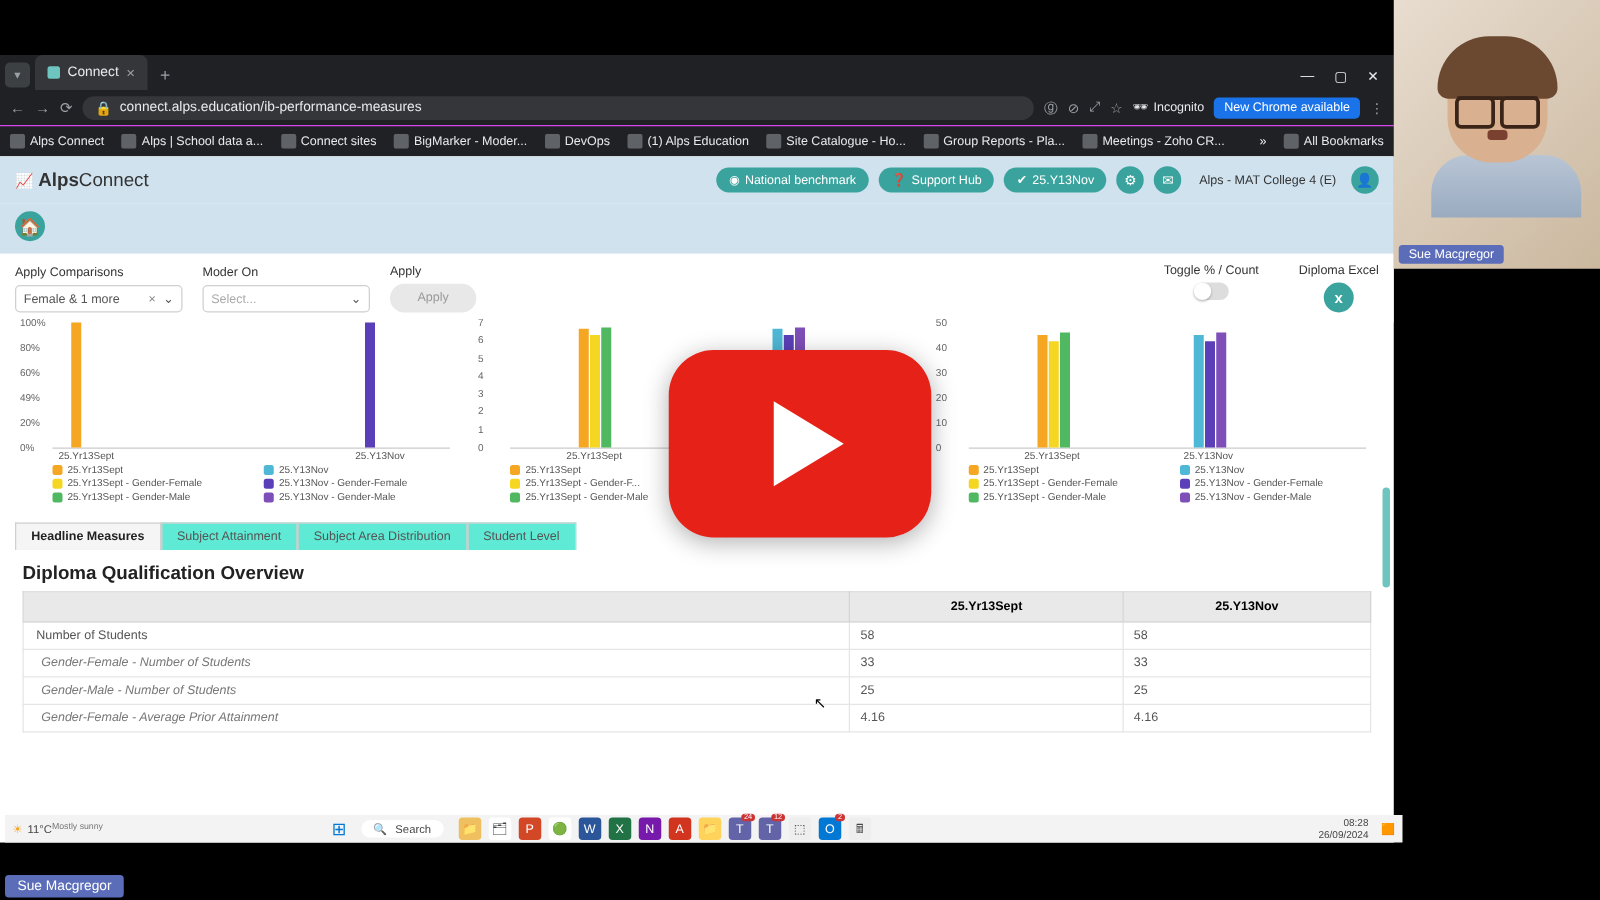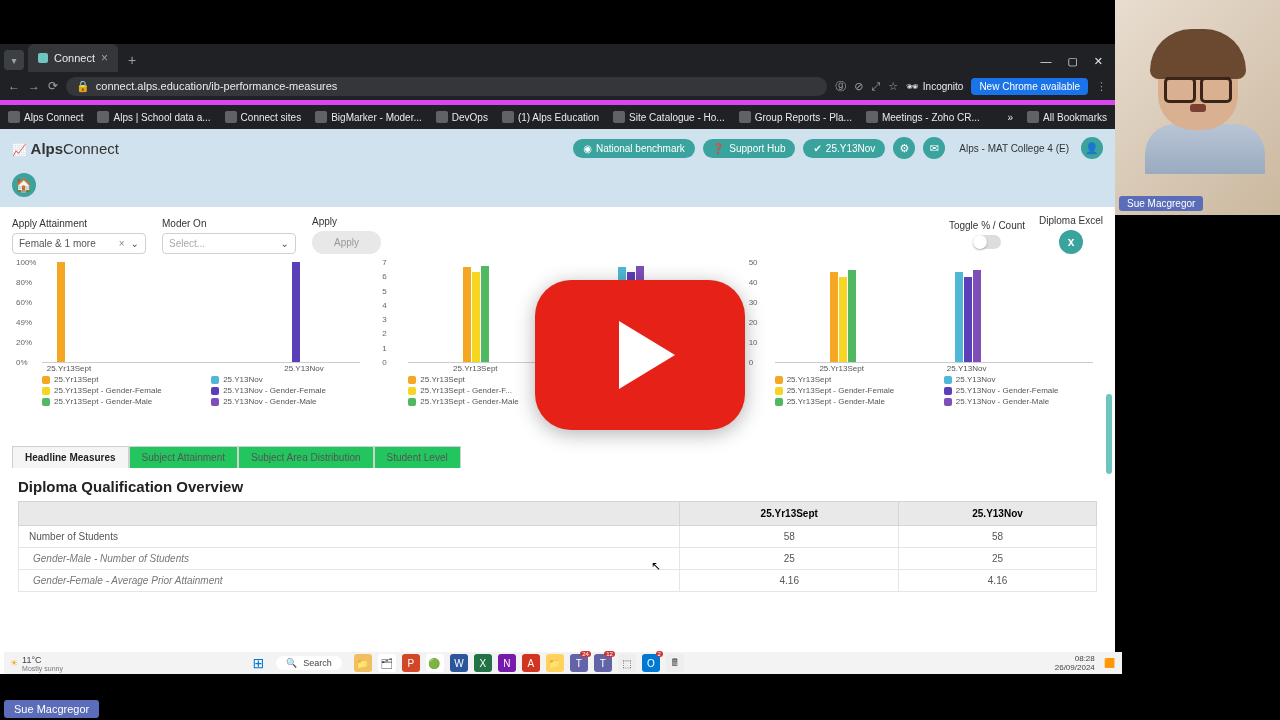--- a/index.html
+++ b/index.html
@@ -10,21 +10,21 @@
 .tab-close{color:#9aa0a6;font-size:12px;cursor:pointer}
 .new-tab{color:#9aa0a6;font-size:14px;padding:4px 8px;cursor:pointer}
 .win-controls{margin-left:auto;display:flex;gap:16px;color:#e8eaed;font-size:11px;padding-right:12px;padding-bottom:4px}
 .addr-bar{height:28px;background:#202124;display:flex;align-items:center;padding:0 8px;gap:8px}
 .nav-btn{color:#9aa0a6;font-size:12px}
 .url-field{flex:1;background:#35363a;border-radius:14px;padding:3px 10px;font-size:11px;color:#e8eaed;display:flex;align-items:center;gap:6px}
 .addr-right{display:flex;align-items:center;gap:8px;font-size:11px}
 .addr-ico{color:#9aa0a6}
 .incognito{color:#e8eaed;font-size:10px;display:flex;align-items:center;gap:4px}
 .chrome-btn{background:#1a73e8;color:#fff;border-radius:4px;padding:3px 8px;font-size:10px}
-.bookmarks-bar{height:24px;background:#202124;border-top:5px solid #d946ef;display:flex;align-items:center;padding:0 8px;gap:14px;font-size:10px;color:#e8eaed;overflow:hidden}
+.bookmarks-bar{height:24px;background:#202124;border-top:1px solid #d946ef;display:flex;align-items:center;padding:0 8px;gap:14px;font-size:10px;color:#e8eaed;overflow:hidden}
 .bm{display:flex;align-items:center;gap:4px;white-space:nowrap}
 .bm-ico{width:12px;height:12px;background:#5f6368;border-radius:2px}
 .bm-more{margin-left:auto}
 .page{flex:1;background:#fff;position:relative;overflow:hidden}
 .app-header{height:38px;background:#cfe2ee;display:flex;align-items:center;padding:0 12px;gap:8px}
 .logo{font-weight:bold;font-size:15px;color:#333}
 .logo .connect{font-weight:normal}
 .hdr-spacer{flex:1}
 .pill{border-radius:14px;padding:4px 10px;font-size:10px;color:#fff;display:flex;align-items:center;gap:4px}
 .pill.natl{background:#3aa39d}
@@ -34,44 +34,44 @@
 .org{font-size:10px;color:#333;margin-left:6px}
 .avatar{width:22px;height:22px;border-radius:11px;background:#3aa39d;color:#fff;display:flex;align-items:center;justify-content:center;font-size:11px;margin-left:4px}
 .title-row{background:#cfe2ee;padding:6px 12px 10px;display:flex;align-items:center;gap:10px}
 .home-ico{width:24px;height:24px;border-radius:12px;background:#3aa39d;color:#fff;display:flex;align-items:center;justify-content:center;font-size:14px}
 .page-title{font-weight:bold;font-size:22px;color:#222}
 .filters{padding:8px 12px;display:flex;align-items:flex-end;gap:16px;font-size:10px;color:#333;background:#fff;border-bottom:0}
 .fcol{display:flex;flex-direction:column;gap:4px}
 .sel{border:1px solid #d0d0d0;border-radius:4px;padding:4px 6px;min-width:120px;font-size:10px;color:#555;display:flex;align-items:center;justify-content:space-between;background:#fff}
 .sel-x{color:#888;margin-right:6px}
 .apply-btn{background:#e8e8e8;color:#999;border-radius:16px;padding:6px 22px;font-size:10px}
-.tog-excel{margin-left:auto;display:flex;align-items:center;gap:14px}
+.tog-excel{margin-left:auto;display:flex;align-items:flex-start;gap:32px}
 .switch{width:28px;height:14px;background:#ddd;border-radius:8px;position:relative}
 .switch::after{content:"";position:absolute;width:14px;height:14px;background:#fff;border-radius:7px;left:0;top:0;box-shadow:0 1px 2px rgba(0,0,0,.3)}
 .excel-btn{width:24px;height:24px;border-radius:12px;background:#3aa39d;color:#fff;display:flex;align-items:center;justify-content:center;font-size:12px;font-weight:bold}
 .charts{display:flex;padding:0 12px;gap:8px;height:160px}
 .chart{flex:1;position:relative}
 .chart-plot{height:100px;position:relative;border-bottom:1px solid #ccc;margin-left:30px;margin-right:10px}
 .ytick{position:absolute;left:-26px;font-size:8px;color:#666;transform:translateY(-50%)}
 .bars{position:absolute;bottom:0;display:flex;gap:1px;align-items:flex-end}
 .bar{width:8px}
 .xlbl{font-size:8px;color:#555;position:absolute;top:100%;margin-top:2px;transform:translateX(-50%)}
 .legend{margin:12px 0 0 30px;display:grid;grid-template-columns:1fr 1fr;gap:2px 10px;font-size:8px;color:#555}
 .leg{display:flex;align-items:center;gap:4px;white-space:nowrap}
 .sw{width:8px;height:8px;border-radius:2px}
-.tabs-row{display:flex;padding:0 12px;margin-top:24px;font-size:10px}
-.dtab{padding:5px 12px;background:#22c55e;color:#555;border:1px solid #d0d0d0;border-bottom:none;cursor:pointer}
+.tabs-row{display:flex;padding:0 12px;margin-top:0;font-size:10px}
+.dtab{padding:5px 12px;background:#5eead4;color:#555;border:1px solid #d0d0d0;border-bottom:none;cursor:pointer}
 .dtab.active{background:#f5f5f5;color:#222;font-weight:bold}
 .section-title{font-weight:bold;font-size:15px;padding:10px 18px 6px;color:#222}
 .tbl{margin:0 18px;border-collapse:collapse;width:calc(100% - 36px);font-size:10px}
 .tbl th{background:#e9e9e9;border:1px solid #d5d5d5;padding:6px;font-weight:bold}
 .tbl td{border:1px solid #e5e5e5;padding:5px 8px;color:#555}
 .tbl td:first-child{padding-left:10px}
 .tbl .sub td:first-child{font-style:italic;padding-left:14px;color:#777}
-.tbl td.num{text-align:center}
+.tbl td.num{text-align:left}
 .scroll-ind{position:absolute;right:3px;top:265px;width:6px;height:80px;background:#6ec5c0;border-radius:3px}
 .cursor{position:absolute;left:651px;top:430px;font-size:12px;color:#000;pointer-events:none}
 
 .taskbar{position:absolute;left:4px;top:652px;width:1106px;height:22px;background:#f3f3f3;display:flex;align-items:center;padding:0 6px;gap:4px;font-size:9px;color:#444}
 .weather{display:flex;align-items:center;gap:4px;font-size:9px}
 .search-pill{display:flex;align-items:center;gap:6px;background:#fff;border-radius:12px;padding:2px 10px;margin-left:8px}
 .tb-icons{display:flex;gap:6px;margin-left:8px}
 .tb-ico{width:18px;height:18px;background:#ddd;border-radius:3px;position:relative;display:flex;align-items:center;justify-content:center;font-size:10px}
 .badge{position:absolute;top:-3px;right:-3px;background:#c33;color:#fff;border-radius:6px;font-size:6px;padding:0 2px}
 .clock{margin-left:auto;text-align:right;font-size:8px;line-height:9px}
@@ -207,21 +207,21 @@
         </span>
     </div>
     <div class="title-row">
       <span class="home-ico">
           <span>🏠</span>
         </span>
     </div>
 
     <div class="filters">
       <div class="fcol">
-        <span>Apply Attainment</span>
+        <span>Apply Comparisons</span>
         <div class="sel">
           <span>Female &amp; 1 more</span>
           <span><span class="sel-x">×</span><span>⌄</span></span>
         </div>
       </div>
       <div class="fcol">
         <span>Moder On</span>
         <div class="sel">
           <span style="color:#aaa">Select...</span>
           <span>⌄</span>
@@ -351,41 +351,46 @@
         <th>25.Y13Nov</th>
       </tr>
         </thead>
       <tbody id="tbody">
           <tr>
             <td>Number of Students</td>
             <td class="num">58</td>
             <td class="num">58</td>
           </tr>
           <tr class="sub">
+            <td>Gender-Female - Number of Students</td>
+            <td class="num">33</td>
+            <td class="num">33</td>
+          </tr>
+          <tr class="sub">
             <td>Gender-Male - Number of Students</td>
             <td class="num">25</td>
             <td class="num">25</td>
           </tr>
           <tr class="sub">
             <td>Gender-Female - Average Prior Attainment</td>
             <td class="num">4.16</td>
             <td class="num">4.16</td>
           </tr>
         </tbody>
     </table>
 
     <div class="scroll-ind"></div>
     <div class="cursor">↖</div>
   </div>
 </div>
 
 <div class="taskbar">
   <div class="weather">
     <span style="color:#f5a623">☀</span>
-    <span style="display:flex;flex-direction:column">
+    <span style="display:flex;flex-direction:row">
       <span>11°C</span>
       <span style="font-size:7px;color:#777">Mostly sunny</span>
     </span>
   </div>
   <span style="margin-left:auto"></span>
   <span style="color:#0078d4;font-size:14px">⊞</span>
   <div class="search-pill">
     <span>🔍</span>
     <span>Search</span>
   </div>

